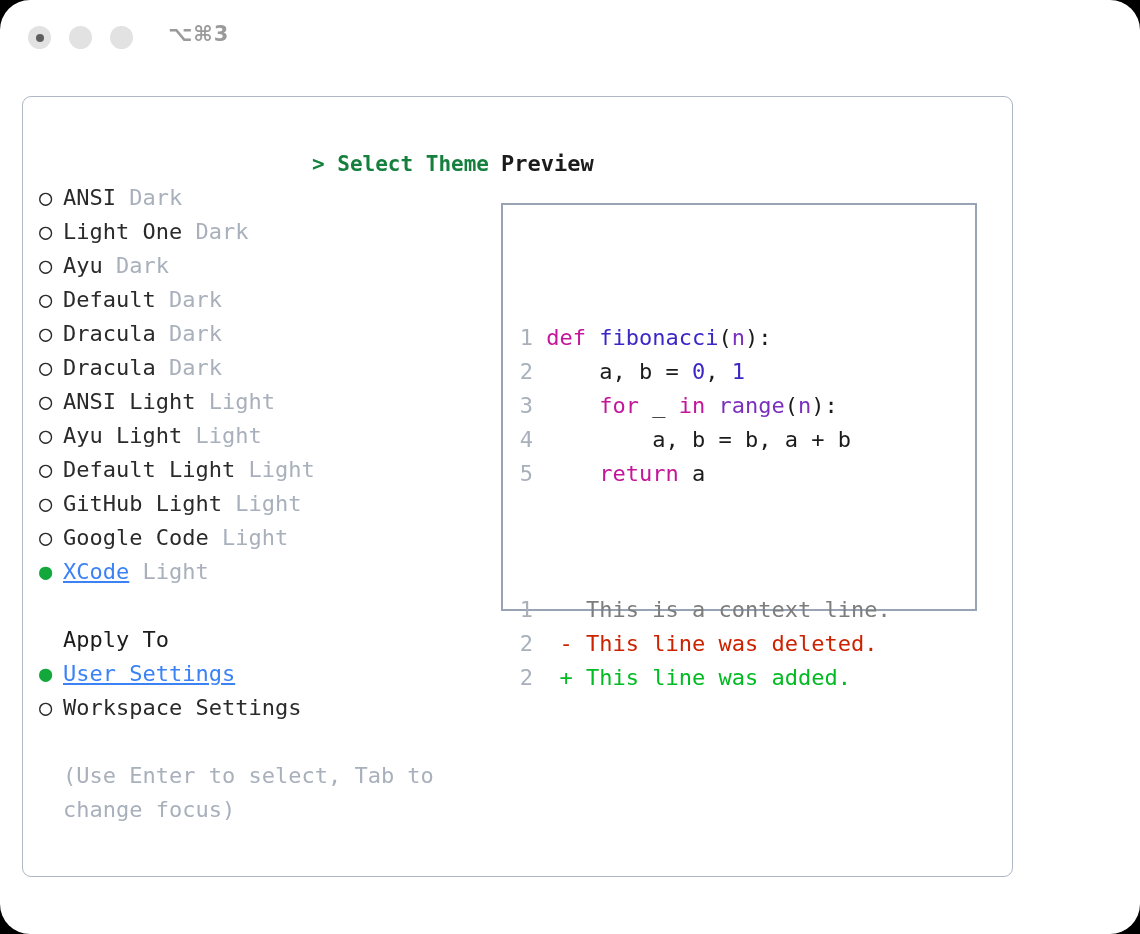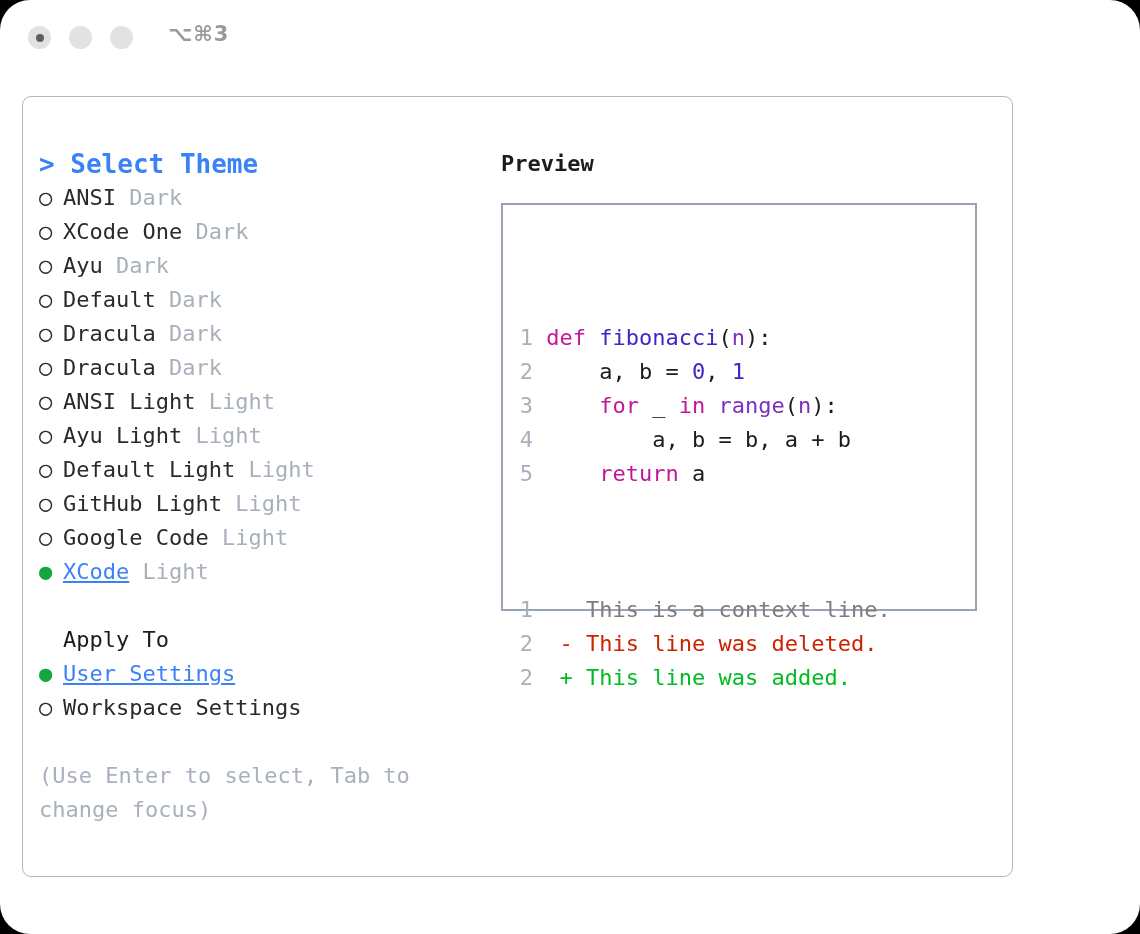--- a/index.html
+++ b/index.html
@@ -79,25 +79,26 @@
   }
 
   
   .left-col {
     position: absolute;
     left: 16px;
     top: 50px;
     width: 450px;
   }
   .header-line {
-    font-size: 26px;
+    font-size: 21px;
     font-weight: bold;
-    color: #3b82f6;
-    line-height: 34px;
-    white-space: pre;
+    color: #15803d;
+    line-height: 34px;
+    white-space: pre;
+    text-align: right;
   }
   .opt {
     font-size: 22px;
     line-height: 34px;
     color: #2a2a2a;
     white-space: pre;
     display: block;
   }
   .marker {
     display: inline-block;
@@ -115,20 +116,21 @@
     white-space: pre;
     padding-left: 24px;
   }
 
   .hint {
     font-size: 22px;
     line-height: 34px;
     color: #a8b0bc;
     width: 420px;
     white-space: pre-wrap;
+    margin-left: 24px;
   }
 
   .spacer-sm { height: 34px; }
 
   
   .right-col {
     position: absolute;
     left: 478px;
     top: 50px;
     width: 500px;
@@ -189,21 +191,21 @@
     </div>
     <div class="shortcut">⌥⌘3</div>
   </div>
 
   <div class="panel">
 
     <div class="left-col">
       <div class="header-line">&gt; Select Theme</div>
       <div id="theme-list">
           <div class="opt"><span class="marker">○</span><span class="label">ANSI</span><span class="tag"> Dark</span></div>
-          <div class="opt"><span class="marker">○</span><span class="label">XCode One</span><span class="tag"> Dark</span></div>
+          <div class="opt"><span class="marker">○</span><span class="label">Light One</span><span class="tag"> Dark</span></div>
           <div class="opt"><span class="marker">○</span><span class="label">Ayu</span><span class="tag"> Dark</span></div>
           <div class="opt"><span class="marker">○</span><span class="label">Default</span><span class="tag"> Dark</span></div>
           <div class="opt"><span class="marker">○</span><span class="label">Dracula</span><span class="tag"> Dark</span></div>
           <div class="opt"><span class="marker">○</span><span class="label">Dracula</span><span class="tag"> Dark</span></div>
           <div class="opt"><span class="marker">○</span><span class="label">ANSI Light</span><span class="tag"> Light</span></div>
           <div class="opt"><span class="marker">○</span><span class="label">Ayu Light</span><span class="tag"> Light</span></div>
           <div class="opt"><span class="marker">○</span><span class="label">Default Light</span><span class="tag"> Light</span></div>
           <div class="opt"><span class="marker">○</span><span class="label">GitHub Light</span><span class="tag"> Light</span></div>
           <div class="opt"><span class="marker">○</span><span class="label">Google Code</span><span class="tag"> Light</span></div>
           <div class="opt selected"><span class="marker sel">●</span><span class="label">XCode</span><span class="tag"> Light</span></div>

